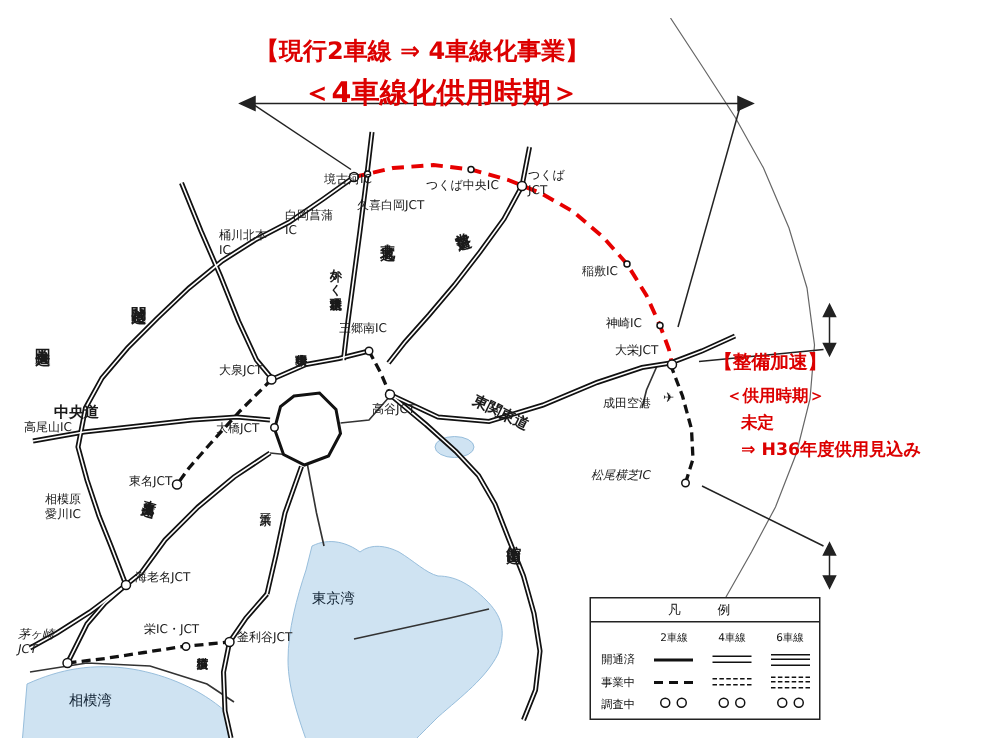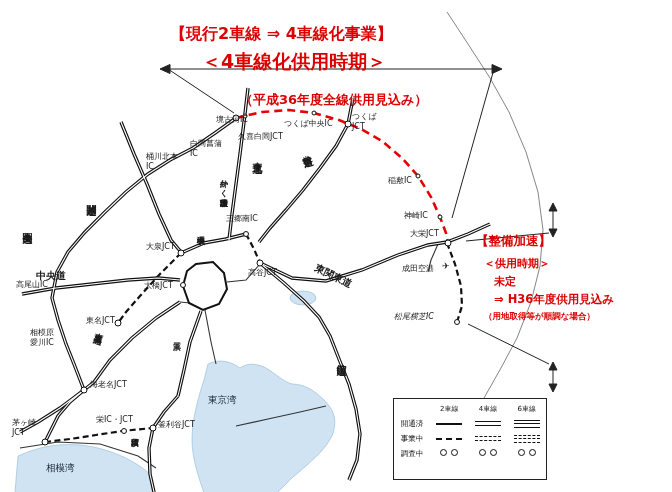--- a/index.html
+++ b/index.html
@@ -154,27 +154,25 @@
       <line x1="553" y1="356" x2="553" y2="374"></line>
       <polygon points="553,350 549,358 557,358"></polygon>
       <polygon points="553,380 549,372 557,372"></polygon>
       <line x1="549" y1="221" x2="466" y2="229"></line>
       <line x1="549" y1="352" x2="468" y2="312"></line>
     </g>
   </svg>
 
   <div class="ann red" style="left:170px;top:12px;font-size:16px;">【現行2車線 ⇒ 4車線化事業】</div>
   <div class="ann red" style="left:202px;top:37px;font-size:19px;">＜4車線化供用時期＞</div>
-  <div class="ann red" style="left:240px;top:79px;font-size:13px;">（平成36年度全線供用見込み）</div>
 
   <div class="ann red" style="left:476px;top:221px;font-size:12.5px;">【整備加速】</div>
   <div class="ann red" style="left:484px;top:244px;font-size:11px;font-family:Liberation Serif, serif;">＜供用時期＞</div>
   <div class="ann red" style="left:494px;top:262px;font-size:11px;">未定</div>
   <div class="ann red" style="left:494px;top:280px;font-size:11.5px;">⇒ H36年度供用見込み</div>
-  <div class="ann red" style="left:484px;top:299px;font-size:8.5px;">（用地取得等が順調な場合）</div>
 
   <div class="vlbl" style="left:22px;top:212px;">圏央道</div>
   <div class="vlbl" style="left:86px;top:184px;">関越道</div>
   <div class="vlbl" style="left:252px;top:142px;">東北道</div>
   <div class="vlbl" style="left:298px;top:136px;transform:rotate(-18deg);transform-origin:top center;">常磐道</div>
   <div class="lbl roadname" style="left:36px;top:258px;font-size:10px;">中央道</div>
   <div class="vlbl" style="left:97px;top:314px;font-size:9px;transform:rotate(16deg);transform-origin:top center;">東名高速</div>
   <div class="vlbl" style="left:219px;top:162px;font-size:8px;letter-spacing:0;">外かく環状道路</div>
   <div class="vlbl" style="left:196px;top:218px;font-size:8px;letter-spacing:0;">中央環状</div>
   <div class="lbl roadname" style="left:318px;top:250px;font-size:10px;transform:rotate(26deg);transform-origin:left top;">東関東道</div>
@@ -196,27 +194,28 @@
   <div class="lbl" style="left:410px;top:217px;">大栄JCT</div>
   <div class="lbl" style="left:402px;top:252px;">成田空港</div>
   <div class="lbl" style="left:442px;top:249px;font-size:9px;">✈</div>
   <div class="lbl" style="left:394px;top:300px;font-style:italic;">松尾横芝IC</div>
   <div class="lbl" style="left:226px;top:202px;">三郷南IC</div>
   <div class="lbl" style="left:248px;top:256px;">高谷JCT</div>
   <div class="lbl" style="left:146px;top:230px;">大泉JCT</div>
   <div class="lbl" style="left:144px;top:269px;">大橋JCT</div>
   <div class="lbl" style="left:86px;top:304px;">東名JCT</div>
   <div class="lbl" style="left:90px;top:368px;">海老名JCT</div>
-  <div class="lbl wrap" style="left:12px;top:406px;width:36px;">茅ヶ崎JCT</div>
+  <div class="lbl wrap" style="left:12px;top:406px;width:36px;font-style:italic;">茅ヶ崎JCT</div>
   <div class="lbl" style="left:158px;top:408px;">釜利谷JCT</div>
   <div class="lbl" style="left:96px;top:403px;">栄IC・JCT</div>
   <div class="lbl wrap" style="left:30px;top:316px;width:30px;">相模原愛川IC</div>
   <div class="lbl" style="left:16px;top:268px;">高尾山IC</div>
 
   <div class="legend">
+    <div class="legend-title">凡　例</div>
     <div class="legend-grid">
       <div></div>
       <div class="lg-h">2車線</div>
       <div class="lg-h">4車線</div>
       <div class="lg-h">6車線</div>
 
       <div class="lg-r">開通済</div>
       <div>
           <div class="ln s1"></div>
         </div>

